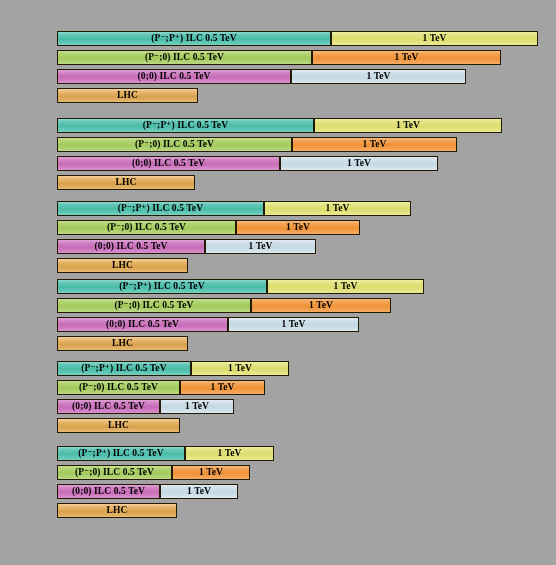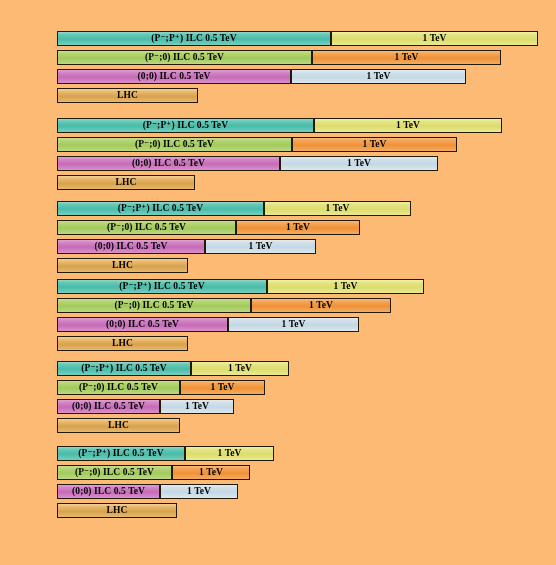--- a/index.html
+++ b/index.html
@@ -10,21 +10,21 @@
   body {
     width: 556px;
     height: 565px;
     overflow: hidden;
     font-family: "Liberation Serif", "DejaVu Serif", serif;
   }
   #chart-root {
     position: relative;
     width: 556px;
     height: 565px;
-    background: #fdba74;
+    background: #a3a3a3;
   }
   .bar-group {
     position: absolute;
     left: 0;
     width: 556px;
   }
   .bar-row {
     position: absolute;
     left: 0;
     height: 15px;

